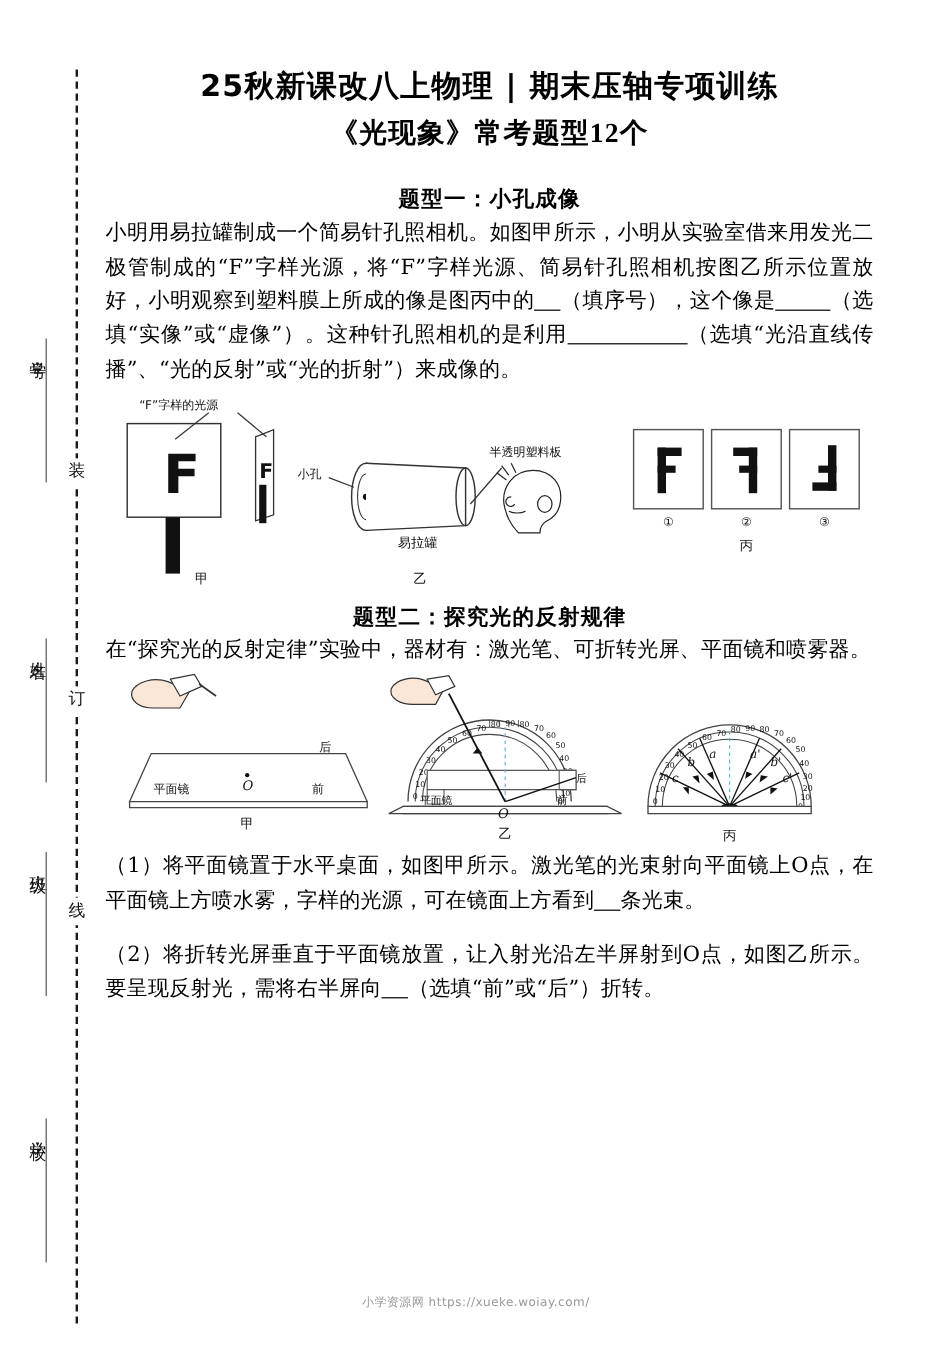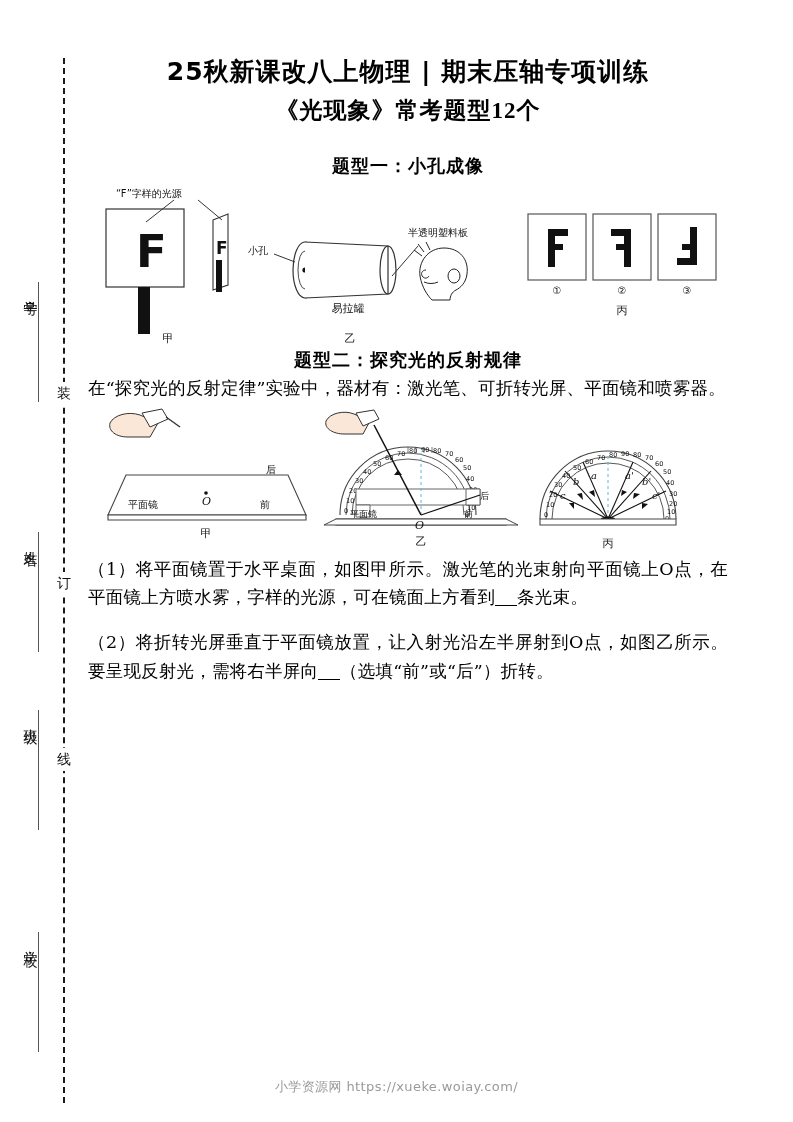--- a/index.html
+++ b/index.html
@@ -121,21 +121,21 @@
   .blank-l { display:inline-block; width: 100px; border-bottom: 1.5px solid #000; vertical-align: -3px; }
 
   .fig-wrap { position: relative; }
 
   .footer {
     position: absolute;
     left: 0; right: 0;
     top: 1078px;
     text-align: center;
     font-family: "DejaVu Sans", "Liberation Sans", sans-serif;
-    font-size: 13px;
+    font-size: 10px;
     color: #9a9a9a;
     letter-spacing: 0.4px;
   }
 
   svg { display: block; }
 </style>
 </head>
 <body>
 
 <div class="margin-col">
@@ -158,20 +158,21 @@
   <div class="vline vl4"></div>
 </div>
 
 <div class="content">
 
   <div class="doc-title">25秋新课改八上物理 | 期末压轴专项训练</div>
   <div class="doc-subtitle">《光现象》常考题型12个</div>
 
   <div class="section-heading">题型一：小孔成像</div>
 
+  <p class="para"><span>小明用易拉罐制成一个简易针孔照相机。如图甲所示，小明从实验室借来用发光二极管制成的“F”字样光源，将“F”字样光源、简易针孔照相机按图乙所示位置放好，小明观察到塑料膜上所成的像是图丙中的</span><span class="blank-s"></span><span>（填序号），这个像是</span><span class="blank-m"></span><span>（选填“实像”或“虚像”）。这种针孔照相机的是利用</span><span class="blank-l"></span><span>（选填“光沿直线传播”、“光的反射”或“光的折射”）来成像的。</span></p>
 
   <div class="fig-wrap" style="margin-top:6px;">
     <svg width="640" height="162" viewBox="0 0 640 162">
 
       <rect x="18" y="25" width="78" height="78" fill="#fff" stroke="#333" stroke-width="1.2"></rect>
       <text x="48" y="83" font-family="DejaVu Sans, sans-serif" font-size="45" font-weight="bold" fill="#111">F</text>
       <rect x="50" y="103" width="12" height="47" fill="#111"></rect>
 
       <polygon points="125,36 140,30 140,101 125,106" fill="#fff" stroke="#333" stroke-width="1.1"></polygon>
       <text x="128" y="70" font-family="DejaVu Sans, sans-serif" font-size="17" font-weight="bold" fill="#111">F</text>
@@ -223,21 +224,21 @@
         <rect x="591" y="45" width="7" height="38"></rect>
         <rect x="591" y="45" width="20" height="7"></rect>
         <rect x="591" y="60" width="15" height="6"></rect>
       </g>
       <text x="599" y="110" font-family="DejaVu Sans, sans-serif" font-size="10" fill="#111" text-anchor="middle">③</text>
 
       <text x="534" y="130" font-family="DejaVu Sans, sans-serif" font-size="11" fill="#111" text-anchor="middle">丙</text>
     </svg>
   </div>
 
-  <div class="section-heading" style="margin-top:2px;">题型二：探究光的反射规律</div>
+  <div class="section-heading" style="margin-top:12px;">题型二：探究光的反射规律</div>
 
   <p class="para">在“探究光的反射定律”实验中，器材有：激光笔、可折转光屏、平面镜和喷雾器。</p>
 
   <div class="fig-wrap" style="margin-top:4px;">
     <svg width="640" height="148" viewBox="0 0 640 148">
 
       <g stroke="#333" stroke-width="1" fill="#fbe7d8">
         <path d="M22,16 C26,8 40,4 52,8 L70,16 L62,30 L40,30 C28,30 20,24 22,16 Z"></path>
         <path d="M54,6 L74,2 L80,12 L62,20 Z" fill="#fff"></path>
         <path d="M78,10 L92,20" stroke-width="1.4" fill="none"></path>

